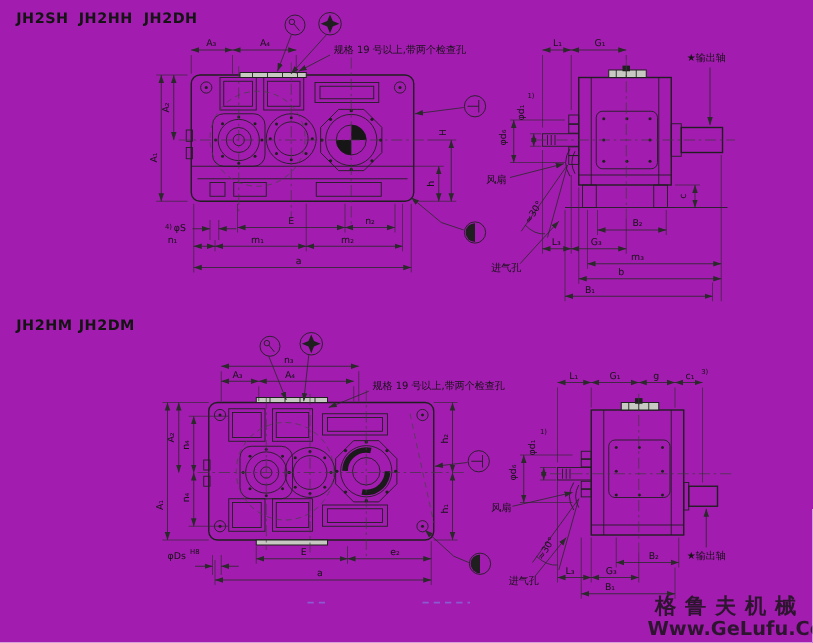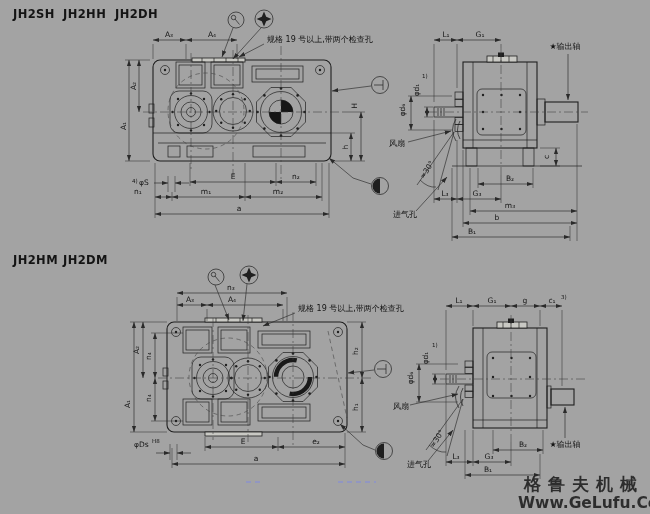--- a/index.html
+++ b/index.html
@@ -1,16 +1,16 @@
 <!DOCTYPE html>
 <html><head>
 <meta charset="utf-8">
 <style>
   html,body{margin:0;padding:0;background:#ffffff;}
-  .page{position:relative;width:650px;height:514px;background:#a3a3a3;overflow:hidden;
+  .page{position:relative;width:650px;height:514px;background:#a21caf;overflow:hidden;
         font-family:"DejaVu Sans","Liberation Sans",sans-serif;}
   svg text{font-family:"DejaVu Sans","Liberation Sans",sans-serif;fill:#141414;}
   .title{font-size:11.5px;font-weight:bold;letter-spacing:.4px;}
   .t8{font-size:8px;}
   .t7{font-size:7.5px;}
   .t5{font-size:5.5px;}
   .ol{fill:none;stroke:#1f1f1f;stroke-width:1.1;}
   .o2{fill:none;stroke:#1f1f1f;stroke-width:.7;}
   .dim{stroke:#2a2a2a;stroke-width:.65;fill:none;}
   .ext{stroke:#2a2a2a;stroke-width:.5;fill:none;}

